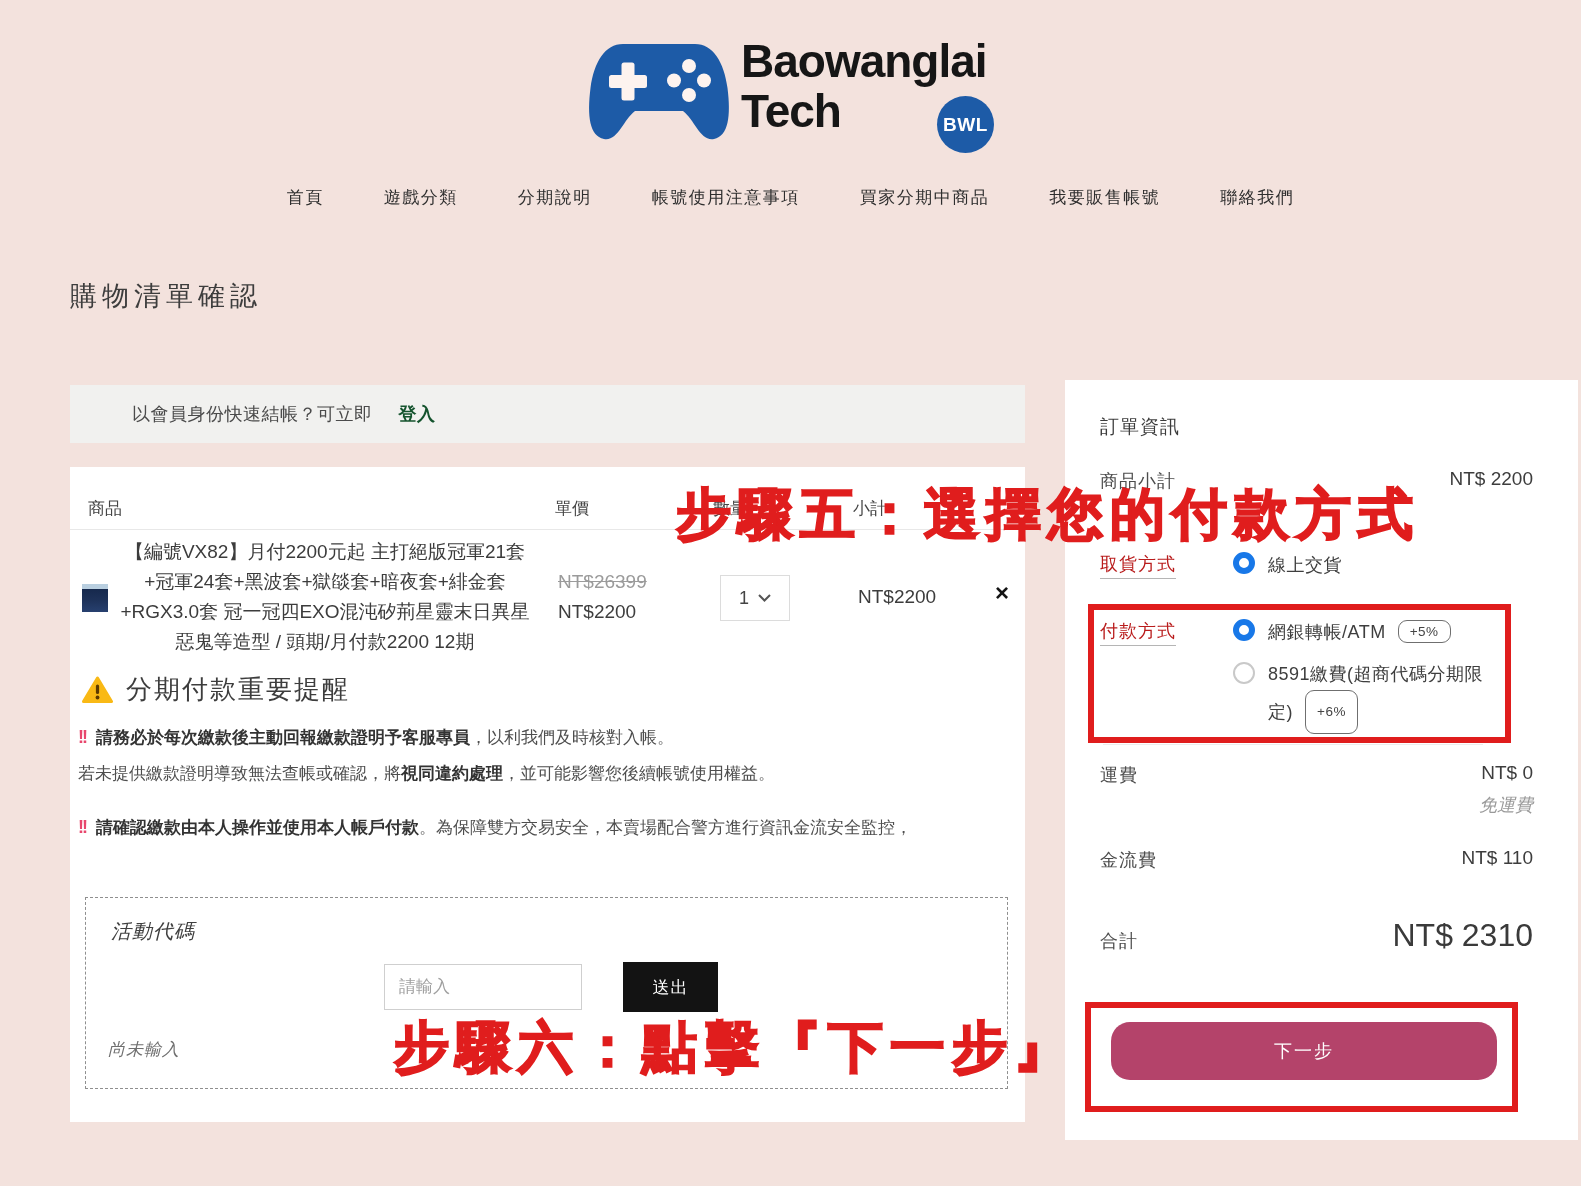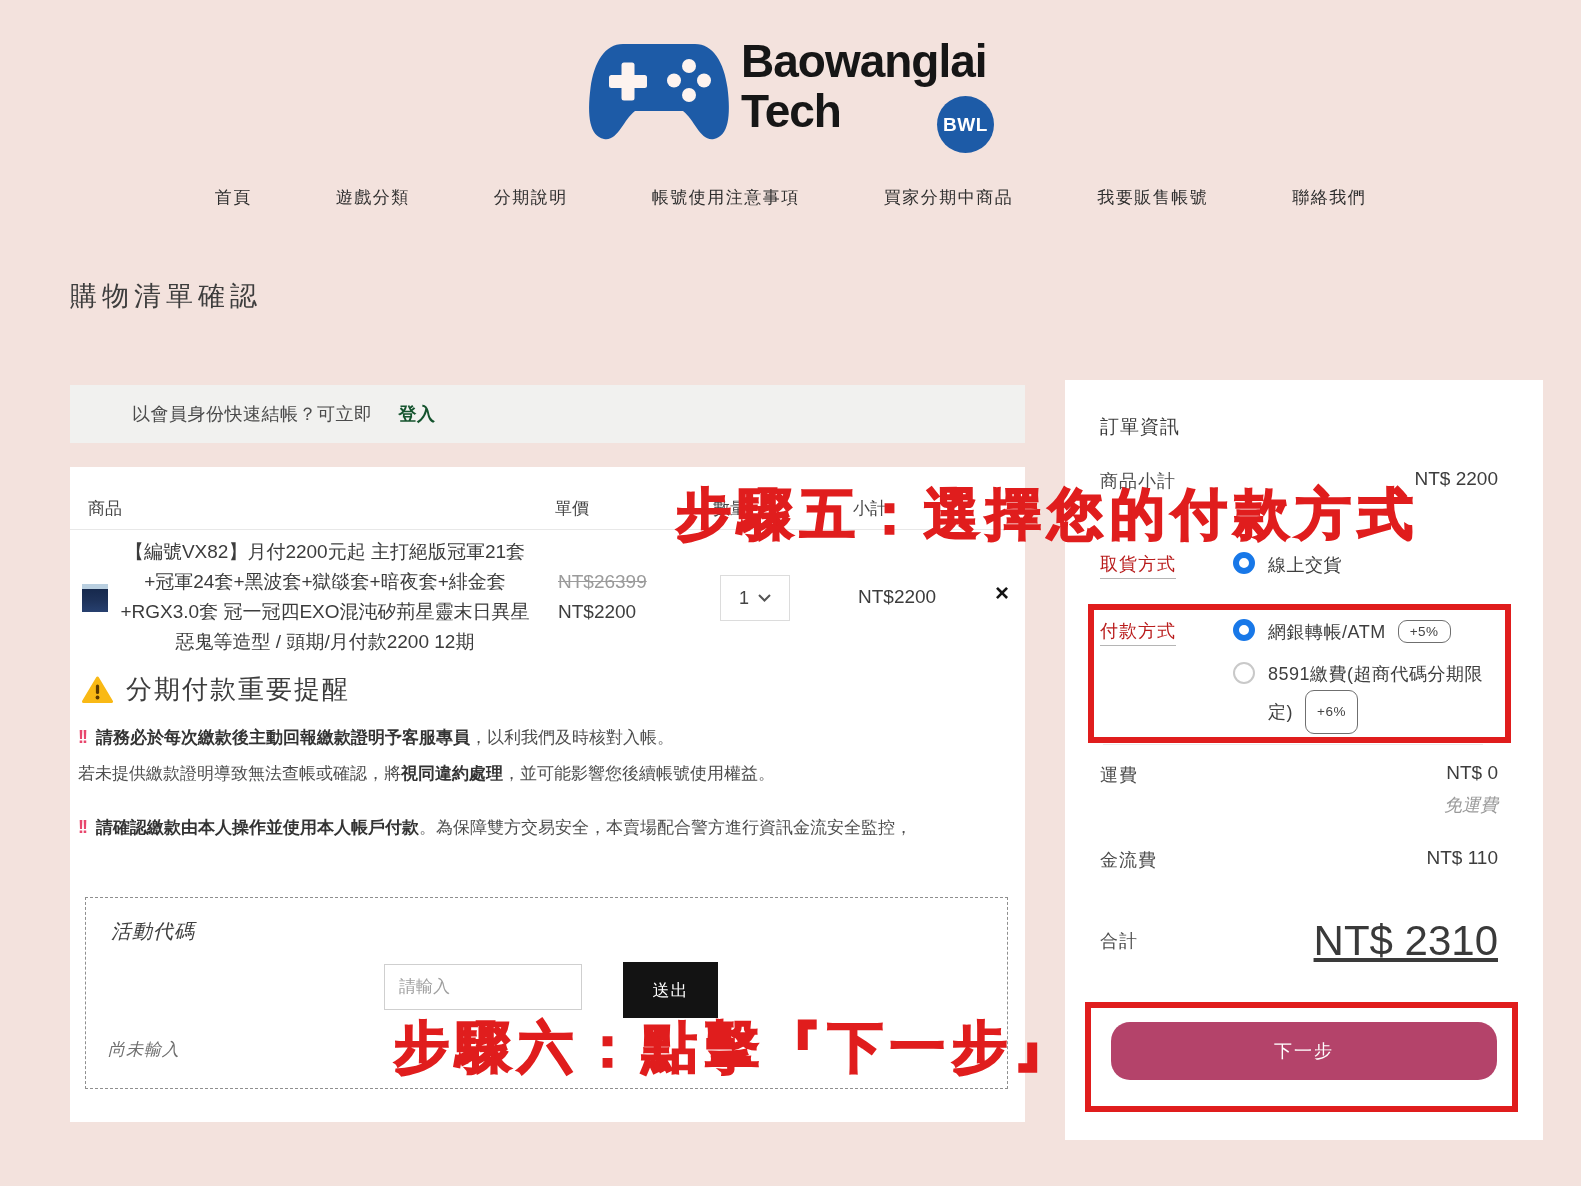--- a/index.html
+++ b/index.html
@@ -14,21 +14,21 @@
   
   .logo{left:585px;top:30px;width:420px;height:125px;}
   .logo svg{position:absolute;left:0;top:4px;}
   .brand-text{position:absolute;left:156px;top:6px;font-size:46px;line-height:50px;
     font-weight:bold;color:#161616;letter-spacing:-1px;}
   .bwl-badge{position:absolute;left:352px;top:66px;width:57px;height:57px;border-radius:50%;
     background:#1d5ba7;color:#fff;display:flex;align-items:center;justify-content:center;
     font-size:19px;font-weight:bold;letter-spacing:0.5px;}
 
   
-  .nav{left:0;top:186px;width:1581px;display:flex;justify-content:center;gap:84px;
+  .nav{left:0;top:186px;width:1581px;display:flex;justify-content:center;gap:60px;
     font-size:17px;letter-spacing:1.5px;color:#2e2e2e;}
   .nav span{cursor:pointer;}
 
   
   .page-title{left:70px;top:278px;font-size:27px;letter-spacing:5px;color:#3d3d3d;}
 
   
   .login-banner{left:70px;top:385px;width:955px;height:58px;background:#f1f1ef;
     display:flex;align-items:center;padding-left:62px;box-sizing:border-box;
     font-size:18px;letter-spacing:0.5px;color:#4b4b4b;}
@@ -56,39 +56,39 @@
   .para b{color:#333;}
   .alert-ic{color:#e8476d;font-weight:800;font-size:18px;letter-spacing:-2px;margin-right:10px;}
 
   .promo-box{position:absolute;left:15px;top:430px;width:923px;height:192px;box-sizing:border-box;
     border:1px dashed #8f8f8f;}
   .promo-label{position:absolute;left:25px;top:20px;font-style:italic;font-size:20px;color:#3f3f3f;letter-spacing:1px;}
   .promo-input{position:absolute;left:298px;top:66px;width:198px;height:46px;box-sizing:border-box;
     border:1px solid #cfcfcf;padding:0 14px;font-size:17px;color:#333;outline:none;
     font-family:"Liberation Sans","DejaVu Sans",sans-serif;}
   .promo-input::placeholder{color:#a0a0a0;}
-  .promo-submit{position:absolute;left:537px;top:64px;width:95px;height:56px;background:#131313;color:#fff;
+  .promo-submit{position:absolute;left:537px;top:64px;width:95px;height:50px;background:#131313;color:#fff;
     display:flex;align-items:center;justify-content:center;font-size:17px;letter-spacing:1px;cursor:pointer;}
   .promo-status{position:absolute;left:22px;top:140px;font-style:italic;font-size:17px;color:#6f6f6f;letter-spacing:1px;}
 
   
-  .summary-card{left:1065px;top:380px;width:478px;height:760px;background:#fff;}
+  .summary-card{left:1065px;top:380px;width:478px;height:760px;background:#fff;padding-left:35px;}
   .os-title{position:absolute;left:35px;top:34px;font-size:19px;color:#3c3c3c;letter-spacing:1px;}
   .lab{position:absolute;left:35px;font-size:18px;color:#4c4c4c;letter-spacing:1px;}
   .lab-ul{color:#b91c1c;border-bottom:1px solid #b5b5b5;padding-bottom:2px;}
   .val{position:absolute;right:45px;font-size:19px;color:#3d3d3d;}
   .radio{position:absolute;width:22px;height:22px;border-radius:50%;box-sizing:border-box;background:#fff;cursor:pointer;}
   .radio.sel{border:6px solid #1878e8;}
   .radio.unsel{border:2px solid #c9c9c9;}
   .opt-text{position:absolute;left:203px;font-size:18px;color:#3e3e3e;letter-spacing:0.5px;}
   .badge{display:inline-block;border:1.5px solid #6f6f6f;border-radius:9px;padding:3px 11px;
     font-size:13.5px;color:#444;margin-left:12px;position:relative;top:-2px;background:#fff;}
   .divider{position:absolute;left:38px;top:364px;width:380px;height:1px;background:#ececec;}
   .note-it{position:absolute;right:45px;font-style:italic;font-size:18px;color:#9a9a9a;}
-  .total-val{position:absolute;right:45px;top:537px;font-size:42px;color:#3a3a3a;text-decoration:underline;}
+  .total-val{position:absolute;right:45px;top:537px;font-size:32px;color:#3a3a3a;}
   .next-btn{position:absolute;left:46px;top:642px;width:386px;height:58px;background:#b4436a;color:#fff;
     display:flex;align-items:center;justify-content:center;font-size:18px;letter-spacing:2px;cursor:pointer;border-radius:19px;}
 
   
   .ann-box{box-sizing:border-box;border:6px solid #e01d1d;z-index:40;pointer-events:none;}
   .ann-box1{left:1088px;top:604px;width:423px;height:139px;}
   .ann-box2{left:1085px;top:1002px;width:433px;height:110px;}
   .ann-text{font-size:55px;font-weight:bold;color:#e01d1d;letter-spacing:7px;white-space:nowrap;
     z-index:50;-webkit-text-stroke:2px #e01d1d;line-height:1;pointer-events:none;}
   .ann-step5{left:676px;top:487px;}

